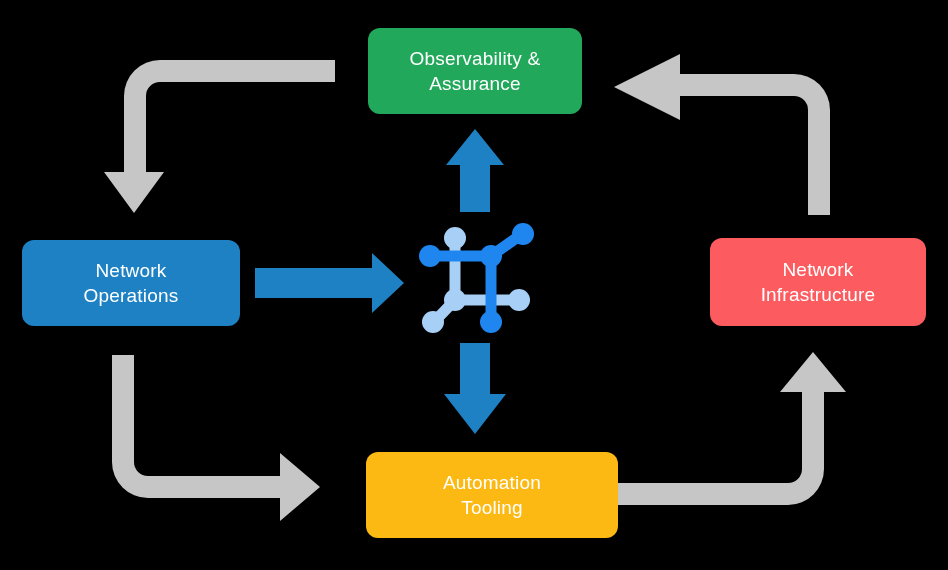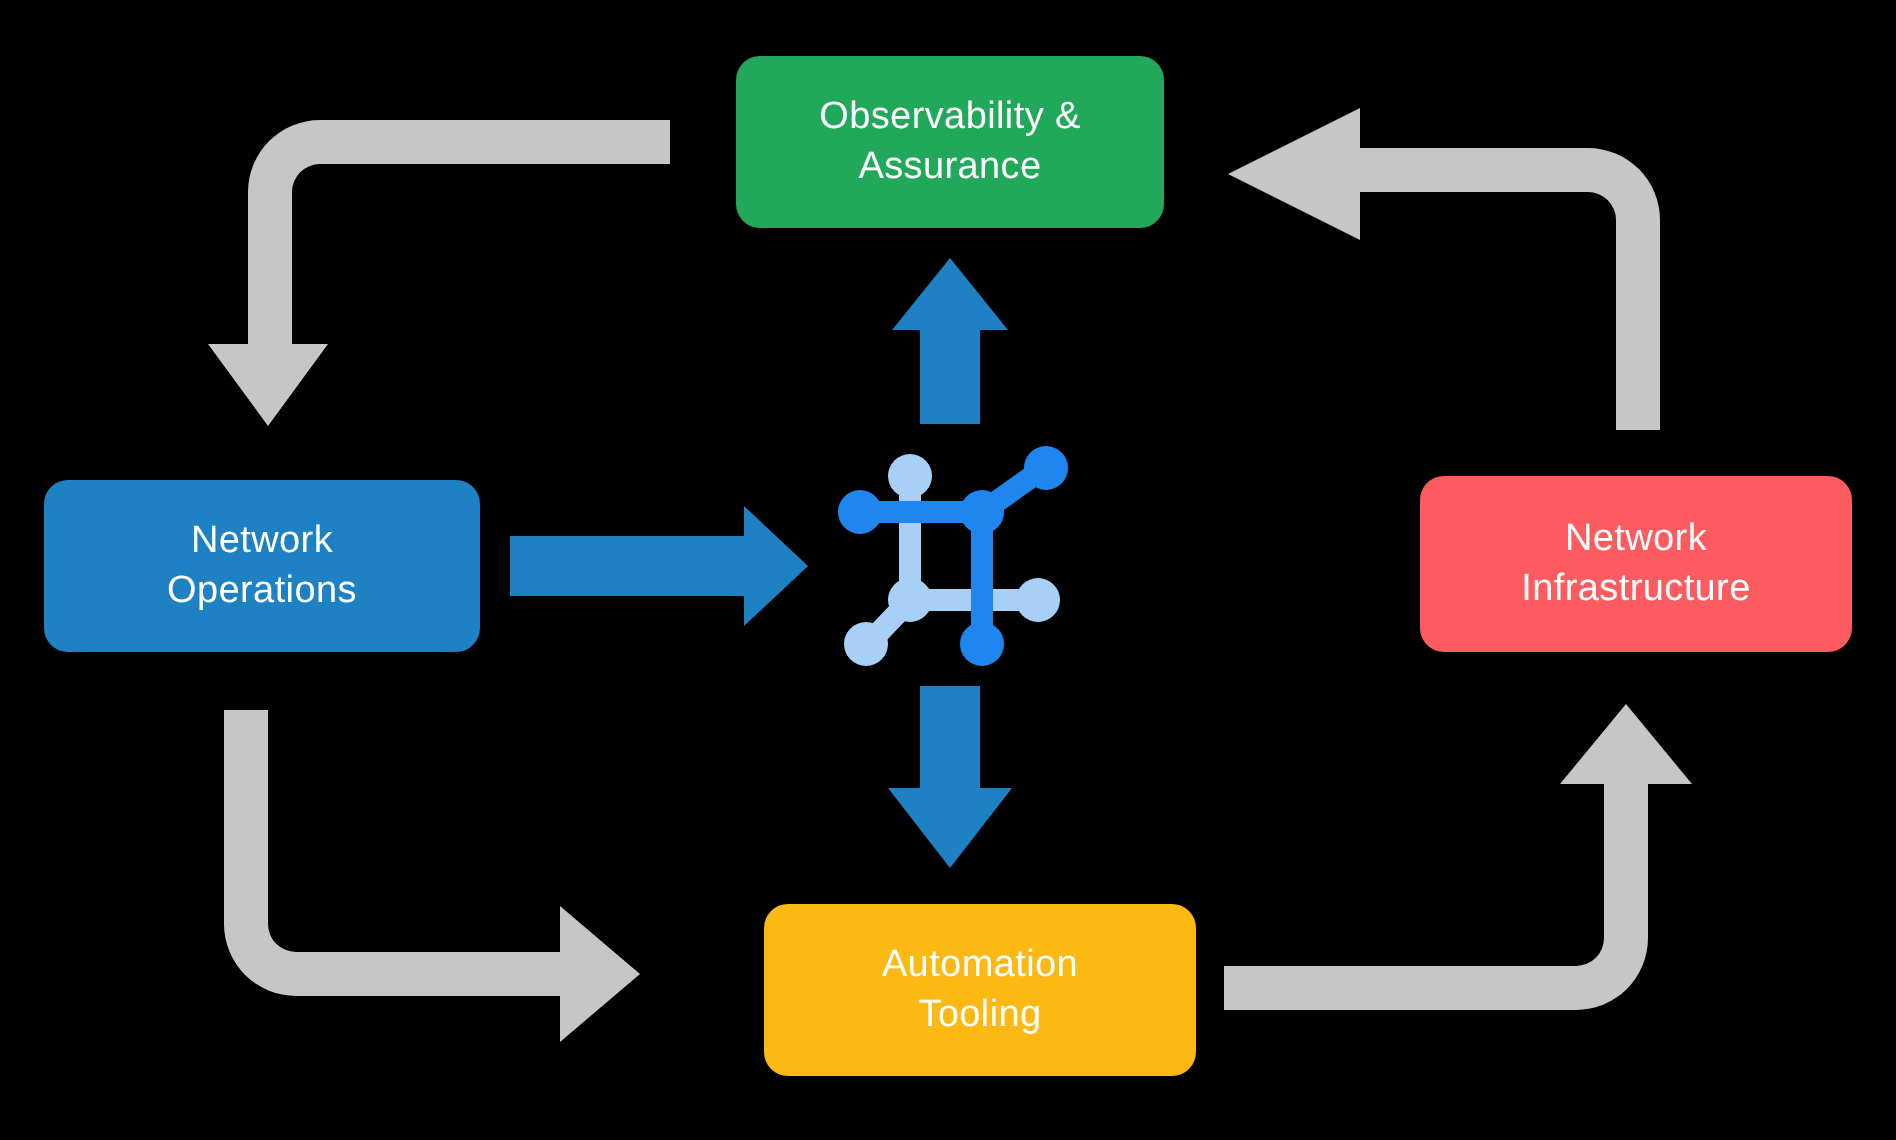--- a/index.html
+++ b/index.html
@@ -172,18 +172,18 @@
   <div class="node-box" style="left:22px; top:240px; width:218px; height:86px; background:#1d81c4;">
     <span class="node-label">Network
 Operations</span>
   </div>
 
   <div class="node-box" style="left:710px; top:238px; width:216px; height:88px; background:#fc5c60;">
     <span class="node-label">Network
 Infrastructure</span>
   </div>
 
-  <div class="node-box" style="left:382px; top:452px; width:216px; height:86px; background:#fcb913;">
+  <div class="node-box" style="left:366px; top:452px; width:252px; height:86px; background:#fcb913;">
     <span class="node-label">Automation
 Tooling</span>
   </div>
 
 </div>
 
 </body></html>

